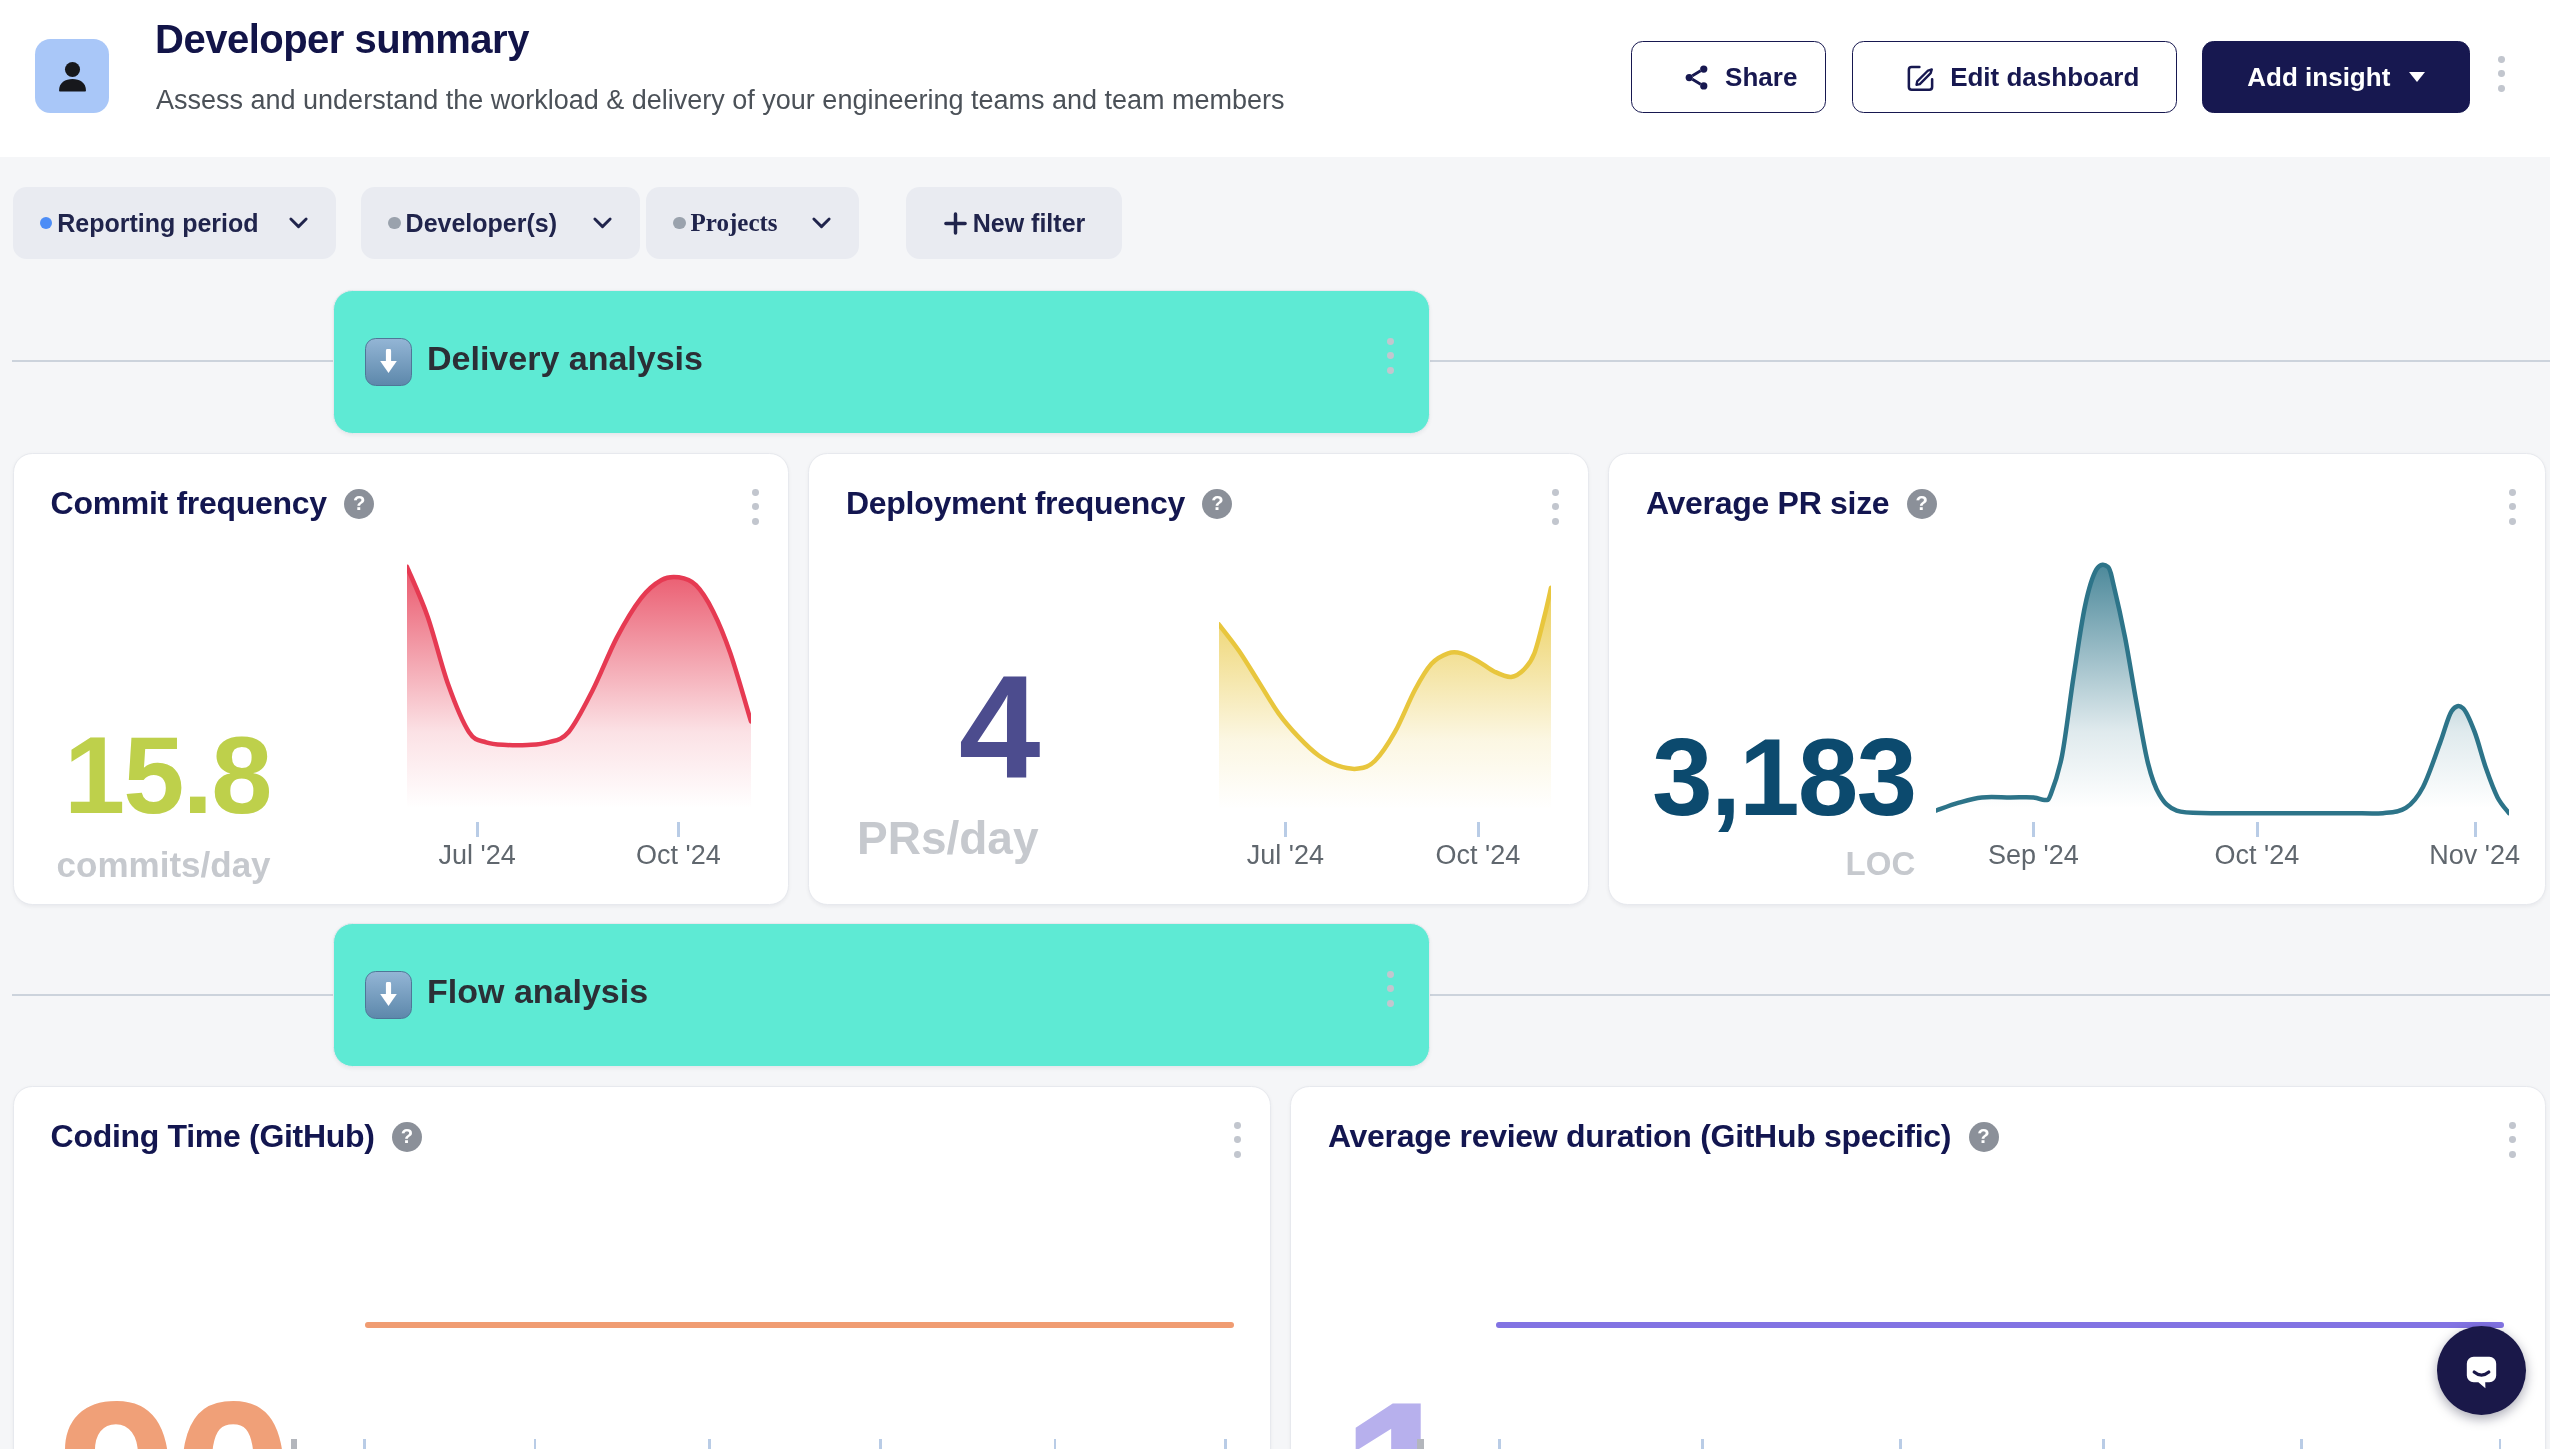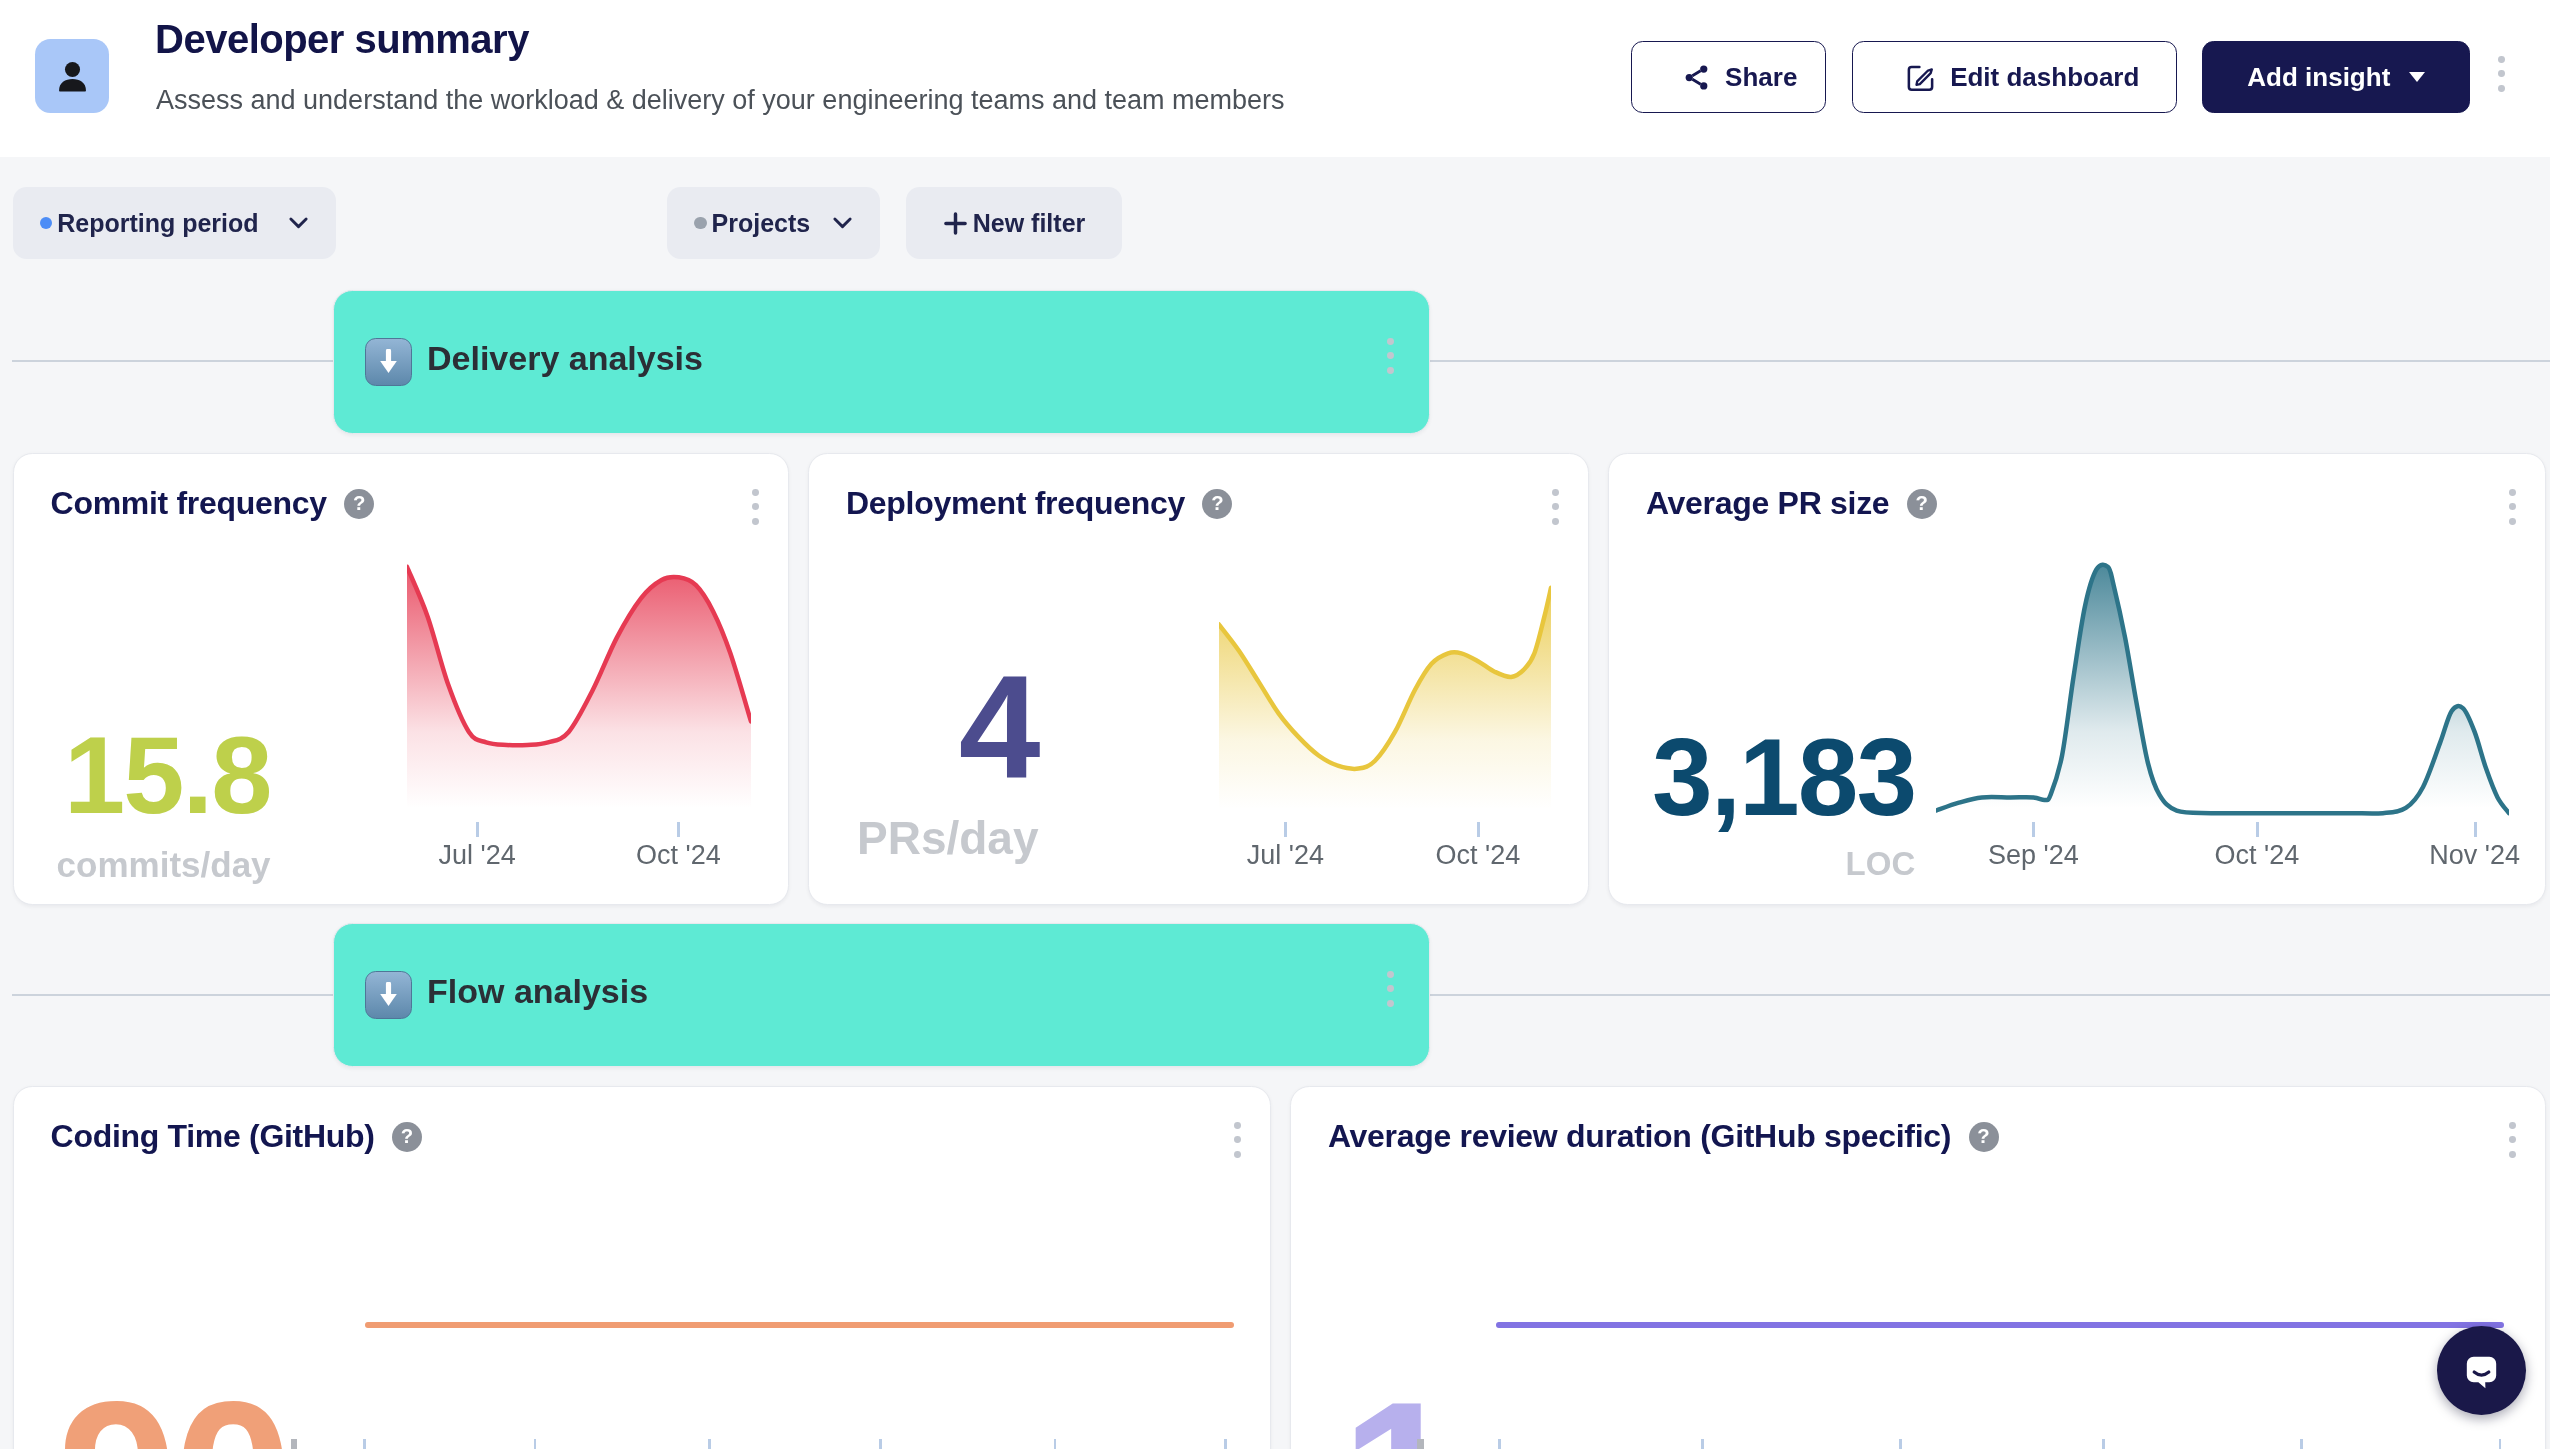--- a/index.html
+++ b/index.html
@@ -24,21 +24,21 @@
   .btn-add{left:2202px;width:268px;background:#171850;border-color:#171850;color:#ffffff;}
   .caret{width:0;height:0;border-left:8.7px solid transparent;border-right:8.7px solid transparent;border-top:10.7px solid #ffffff;margin-left:3.9px;}
   .kebab{display:flex;flex-direction:column;gap:7.8px;cursor:pointer;padding:5.8px;}
   .kebab i{width:6.8px;height:6.8px;border-radius:50%;background:#c2c6ce;display:block;}
   .header-kebab{position:absolute;left:2492px;top:50px;}
   
   .chip{position:absolute;top:187px;height:72px;background:#e9ebf1;border-radius:13.6px;display:flex;align-items:center;
     gap:5px;padding:0 27px;font-size:25px;font-weight:600;color:#20244c;cursor:pointer;}
   .chip-reporting{left:12.6px;width:323px;}
   .chip-developers{left:361px;width:279px;}
-  .chip-projects{left:667px;width:213px;}
+  .chip-projects{left:646px;width:213px;font-family:Liberation Serif, serif;}
   .chip-new{left:906px;width:216px;justify-content:center;}
   .dot{width:12.6px;height:12.6px;border-radius:50%;flex:0 0 auto;}
   .chip .chev{margin-left:auto;}
   
   .divider{position:absolute;height:1.9px;background:#ccd3dc;}
   .div-1l{left:11.6px;top:360px;width:322px;}
   .div-1r{left:1430px;top:360px;width:1120px;}
   .div-2l{left:11.6px;top:994px;width:322px;}
   .div-2r{left:1430px;top:994px;width:1120px;}
   .section-card{position:absolute;left:333px;width:1097px;height:144px;background:#5eead4;border:1px solid #e7e9ee;
@@ -148,20 +148,27 @@
     </div>
   </header>
 
   <div class="chip chip-reporting">
     <span class="dot" style="background:#4d8df6"></span>
     <span>Reporting period</span>
     <svg class="chev" width="21" height="13.6" viewBox="0 0 22 14">
       <path d="M3 3 L11 11 L19 3" stroke="#20244c" stroke-width="3" fill="none" stroke-linecap="round" stroke-linejoin="round"></path>
     </svg>
   </div>
+  <div class="chip chip-developers">
+    <span class="dot" style="background:#9aa2ad"></span>
+    <span>Developer(s)</span>
+    <svg class="chev" width="21" height="13.6" viewBox="0 0 22 14">
+      <path d="M3 3 L11 11 L19 3" stroke="#20244c" stroke-width="3" fill="none" stroke-linecap="round" stroke-linejoin="round"></path>
+    </svg>
+  </div>
   <div class="chip chip-projects">
     <span class="dot" style="background:#9aa2ad"></span>
     <span>Projects</span>
     <svg class="chev" width="21" height="13.6" viewBox="0 0 22 14">
       <path d="M3 3 L11 11 L19 3" stroke="#20244c" stroke-width="3" fill="none" stroke-linecap="round" stroke-linejoin="round"></path>
     </svg>
   </div>
   <div class="chip chip-new">
     <svg width="25" height="25" viewBox="0 0 26 26">
       <path d="M13 3v20M3 13h20" stroke="#20244c" stroke-width="3.6" stroke-linecap="round"></path>

